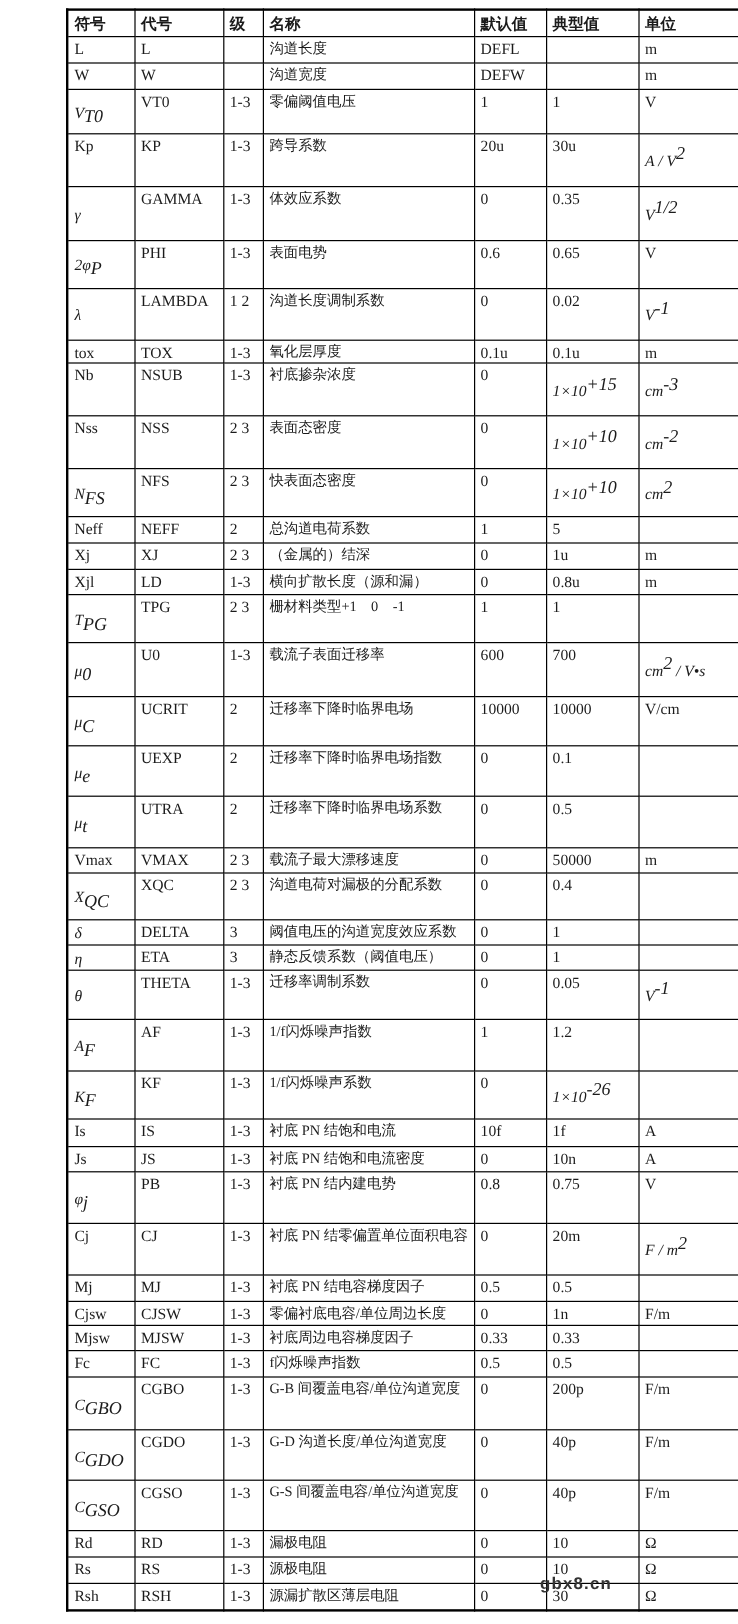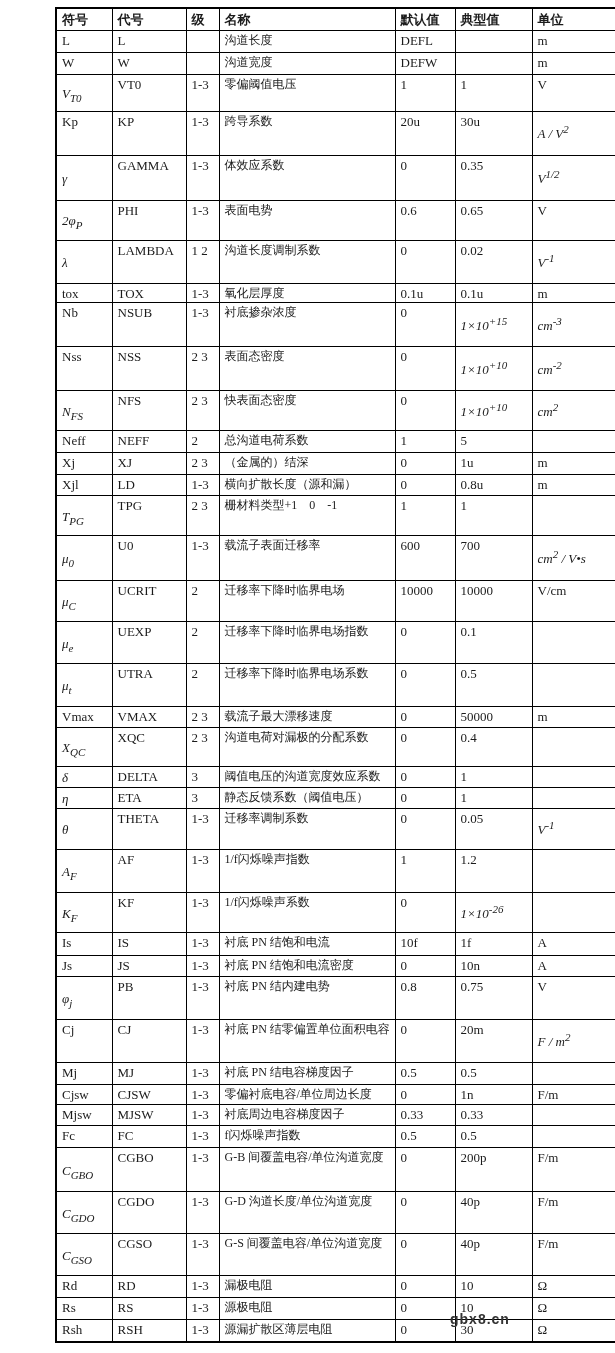--- a/index.html
+++ b/index.html
@@ -27,21 +27,21 @@
   th{
     font-family:"Liberation Sans","DejaVu Sans",sans-serif;
     font-weight:bold;
     font-size:13px;
     height:17px;
     padding-top:3px;
   }
   td.cjk{font-size:12px;}
   td.vmid{vertical-align:middle;}
   .math{font-style:italic;}
-  .math sup,.math sub{font-size:11px;font-style:italic;line-height:0;}
+  .math sup,.math sub{font-size:15px;font-style:italic;line-height:0;}
   sup{vertical-align:super;}
   sub{vertical-align:sub;}
   .watermark{
     position:absolute;left:450px;top:1311px;
     font-family:"Liberation Sans","DejaVu Sans",sans-serif;
     font-weight:bold;font-size:14px;color:#333333;
     letter-spacing:1px;z-index:5;
   }
 </style>
 </head>

